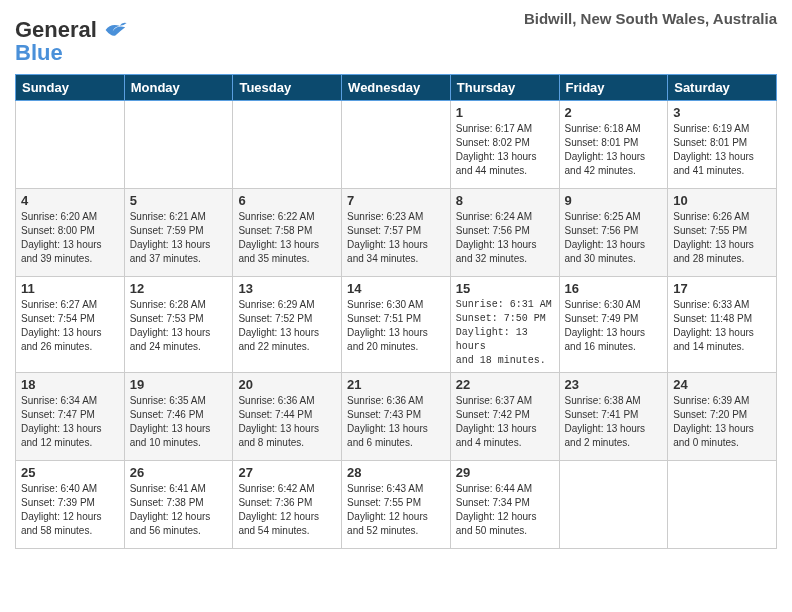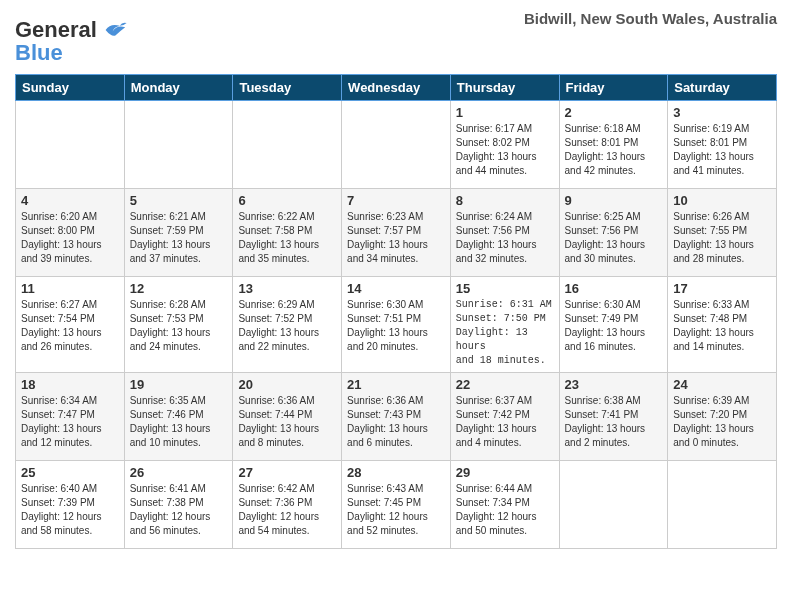--- a/index.html
+++ b/index.html
@@ -242,21 +242,21 @@
         <td>
           <span class="day-num">16</span>
           <div class="day-info" style="white-space: pre-line;">Sunrise: 6:30 AM
 Sunset: 7:49 PM
 Daylight: 13 hours
 and 16 minutes.</div>
         </td>
         <td>
           <span class="day-num">17</span>
           <div class="day-info" style="white-space: pre-line;">Sunrise: 6:33 AM
-Sunset: 7:48 PM
+Sunset: 11:48 PM
 Daylight: 13 hours
 and 14 minutes.</div>
         </td>
       </tr>
       <tr class="row-stripe">
         <td>
           <span class="day-num">18</span>
           <div class="day-info" style="white-space: pre-line;">Sunrise: 6:34 AM
 Sunset: 7:47 PM
 Daylight: 13 hours
@@ -323,21 +323,21 @@
         <td>
           <span class="day-num">27</span>
           <div class="day-info" style="white-space: pre-line;">Sunrise: 6:42 AM
 Sunset: 7:36 PM
 Daylight: 12 hours
 and 54 minutes.</div>
         </td>
         <td>
           <span class="day-num">28</span>
           <div class="day-info" style="white-space: pre-line;">Sunrise: 6:43 AM
-Sunset: 7:45 PM
+Sunset: 7:55 PM
 Daylight: 12 hours
 and 52 minutes.</div>
         </td>
         <td>
           <span class="day-num">29</span>
           <div class="day-info" style="white-space: pre-line;">Sunrise: 6:44 AM
 Sunset: 7:34 PM
 Daylight: 12 hours
 and 50 minutes.</div>
         </td>

